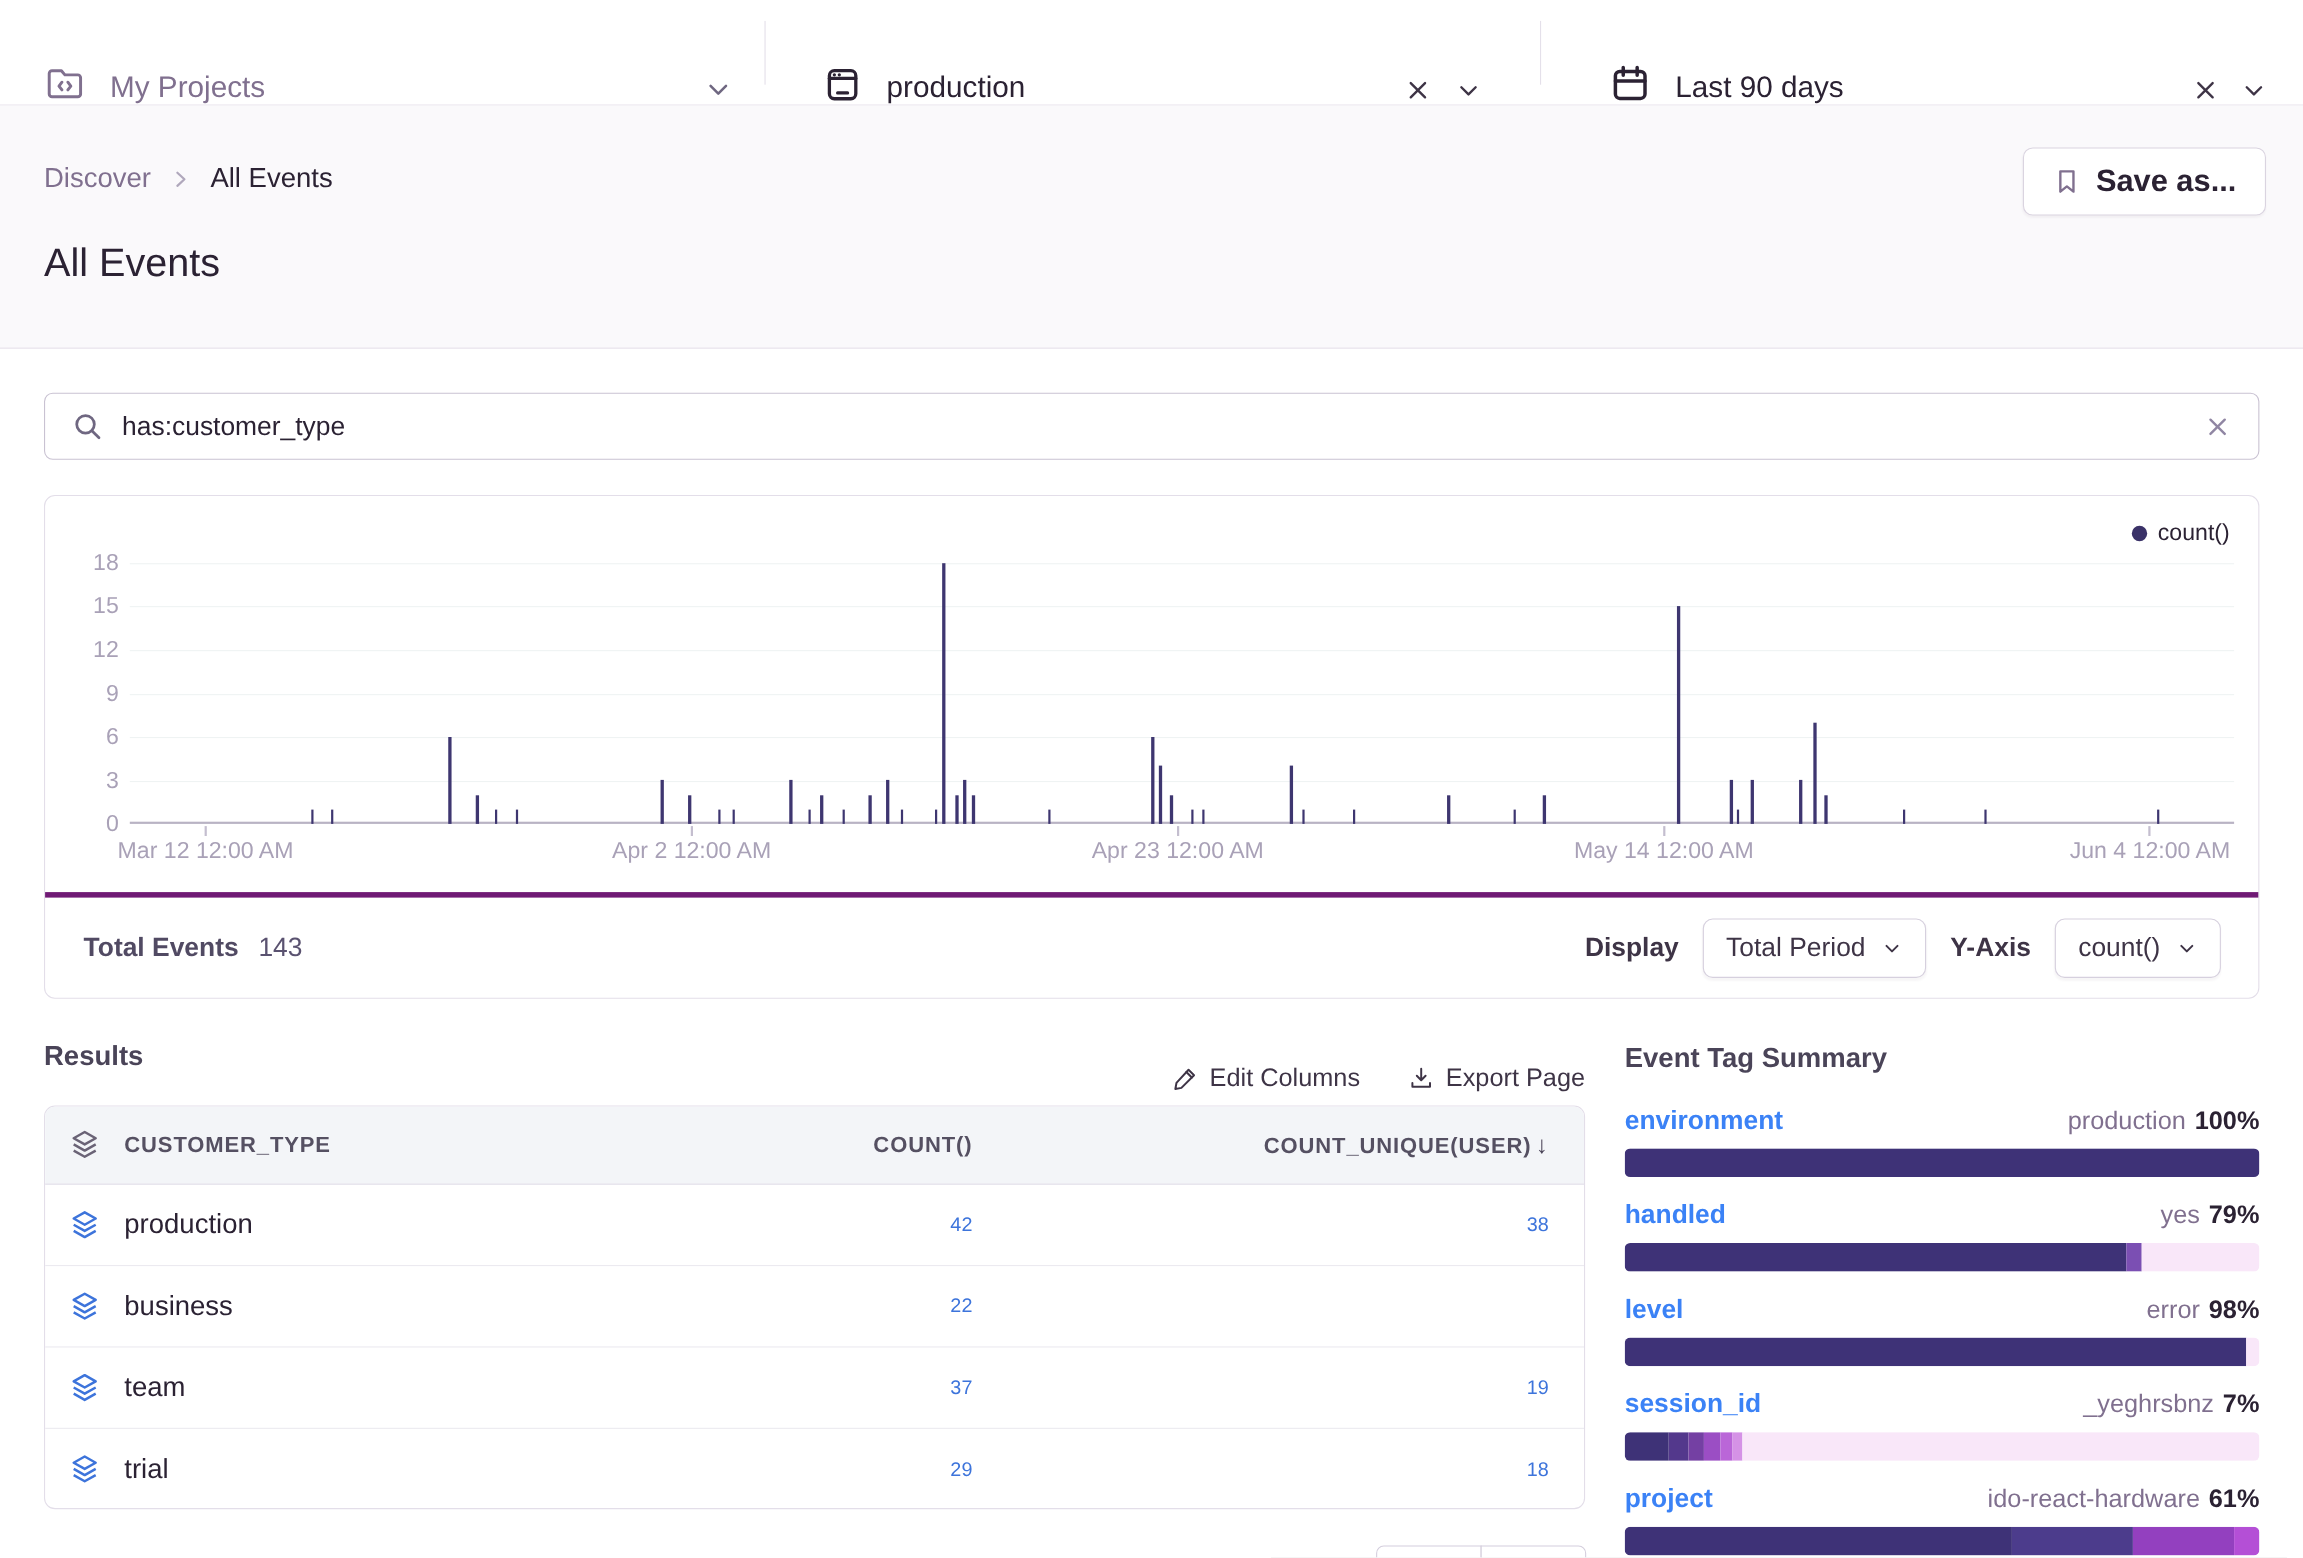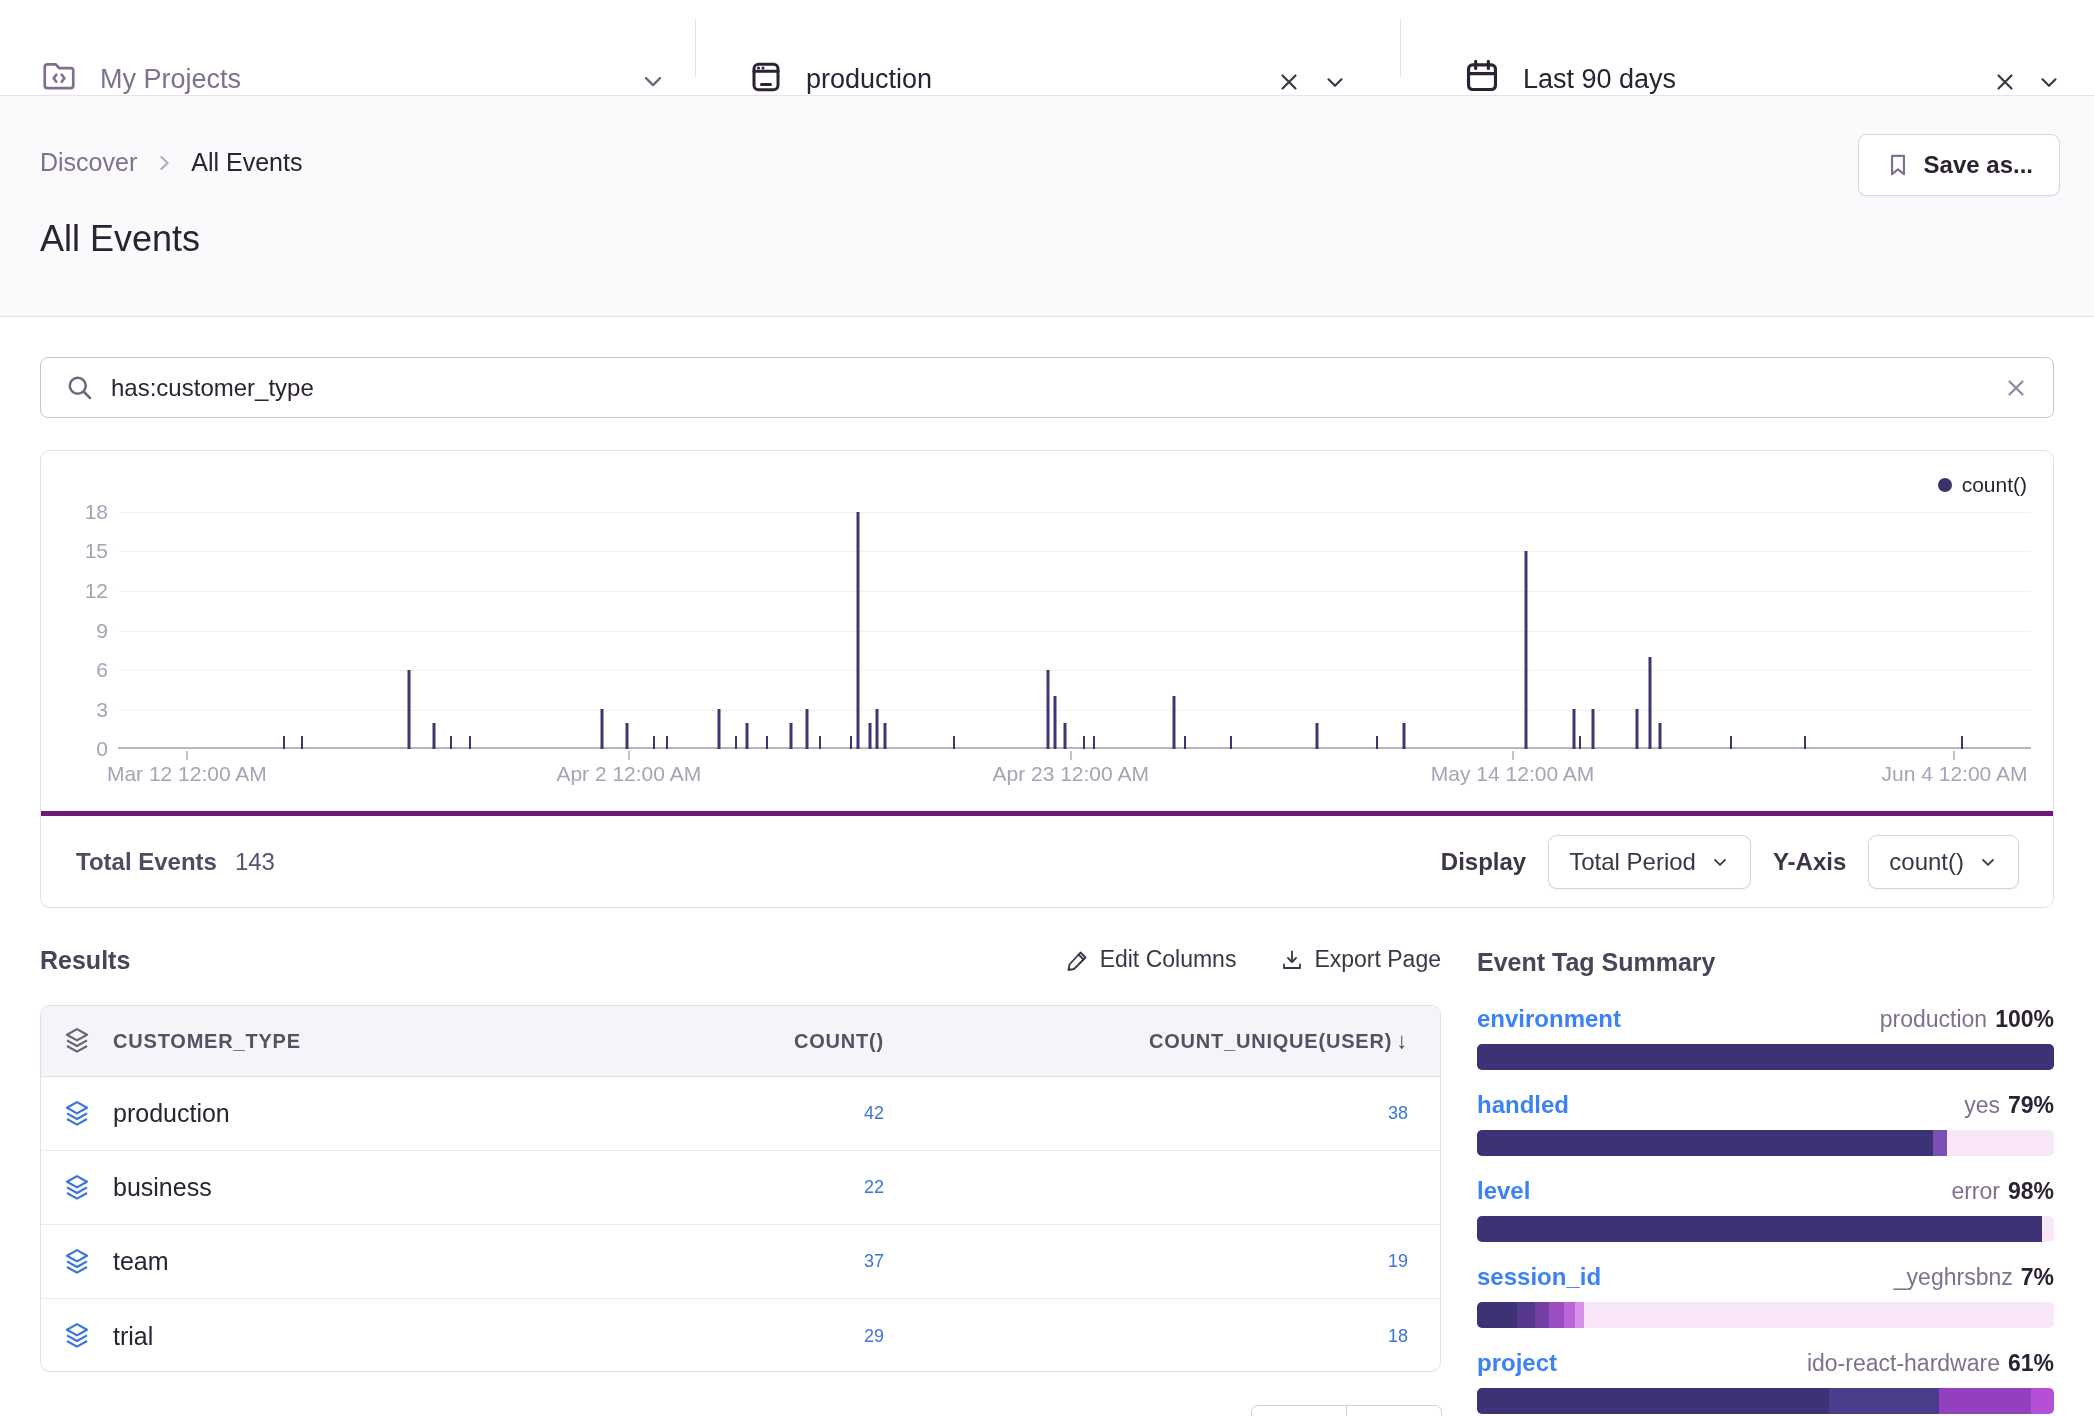--- a/index.html
+++ b/index.html
@@ -25,21 +25,21 @@
   .tb-right .xwrap { margin-left:auto; margin-right:32px; display:flex; align-items:center; gap:18px; }
 
   
   .header { position:absolute; left:0; top:96px; width:100%; height:221px;
     background:#FAF9FB; border-bottom:1px solid #E7E1EC; }
   .breadcrumb { position:absolute; left:40px; top:52px; display:flex; align-items:center; gap:16px; font-size:25px; }
   .bc-link { color:#80708F; }
   .bc-cur { color:#2B2233; }
   .save-btn { position:absolute; right:34px; top:38px; height:62px; background:#fff;
     border:1px solid #DAD4E0; border-radius:9px; display:flex; align-items:center; gap:13px;
-    padding:0 26px; font-size:24px; font-weight:700; color:#2B2233; box-shadow:0 2px 2px rgba(43,34,51,0.04); cursor:pointer; }
+    padding:0 26px; font-size:28px; font-weight:700; color:#2B2233; box-shadow:0 2px 2px rgba(43,34,51,0.04); cursor:pointer; }
   .page-title { position:absolute; left:40px; top:122px; font-size:36px; font-weight:500; color:#2B2233; }
 
   
   .search { position:absolute; left:40px; top:357px; width:2014px; height:61px;
     border:1px solid #C9C2D2; border-radius:8px; background:#fff;
     display:flex; align-items:center; padding:0 24px; gap:16px; }
   .search .query { flex:1; font-size:24px; color:#2B2233; border:none; outline:none;
     font-family:"Liberation Sans", sans-serif; background:transparent; }
 
   
@@ -61,21 +61,21 @@
   .tot-value { font-size:24px; color:#5A5270; margin-left:18px; }
   .cf-right { margin-left:auto; display:flex; align-items:center; gap:22px; }
   .cf-lab { font-size:24px; font-weight:700; color:#3E3446; }
   .dd-btn { height:54px; background:#fff; border:1px solid #D6D0DE; border-radius:9px;
     display:flex; align-items:center; gap:14px; padding:0 20px; font-size:24px; color:#3E3446;
     box-shadow:0 2px 2px rgba(43,34,51,0.04); cursor:pointer; }
 
   
   .results-head { position:absolute; left:40px; top:946px; font-size:25px; font-weight:700; color:#4A4458; }
   .table-actions { position:absolute; right:653px; top:946px; display:flex; gap:44px; }
-  .ta-item { display:flex; align-items:center; gap:10px; font-size:23px; color:#3E3446; cursor:pointer; }
+  .ta-item { display:flex; align-items:center; gap:10px; font-size:23px; color:#3E3446; cursor:pointer;margin-top:20px; }
 
   .table { position:absolute; left:40px; top:1005px; width:1401px; height:367px;
     border:1px solid #E3DEE9; border-radius:10px; background:#fff; overflow:hidden; }
   .tgrid { display:grid; grid-template-columns:72px 341px 430px 524px; align-items:center; padding-right:32px; }
   .thead { height:71px; background:#F3F5F8; border-bottom:1px solid #E3DEE9; }
   .th { font-size:20px; font-weight:700; color:#555062; letter-spacing:0.8px; }
   .th.num, .cell-num { text-align:right; }
   .th-sort { display:inline-block; font-size:22px; color:#4A4458; margin-left:4px; font-weight:700; }
   .trow { height:74px; border-bottom:1px solid #ECEAF0; }
   .trow:last-child { border-bottom:none; }

